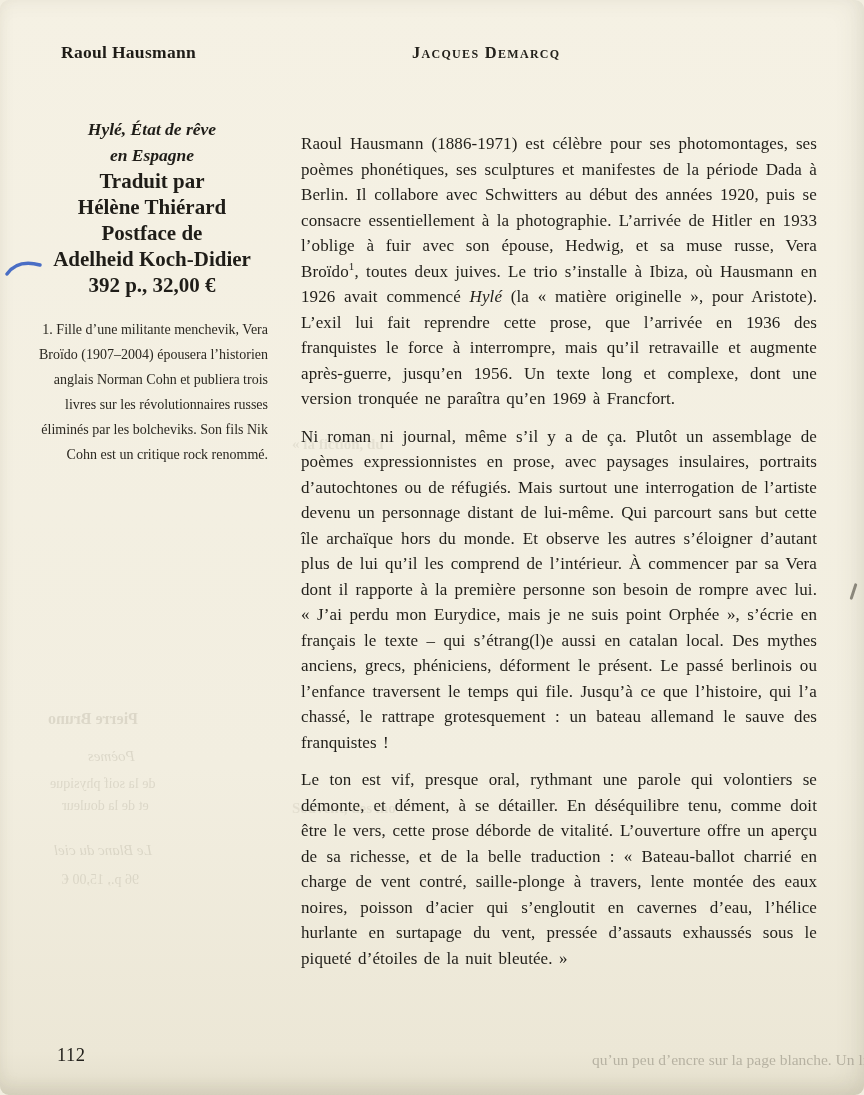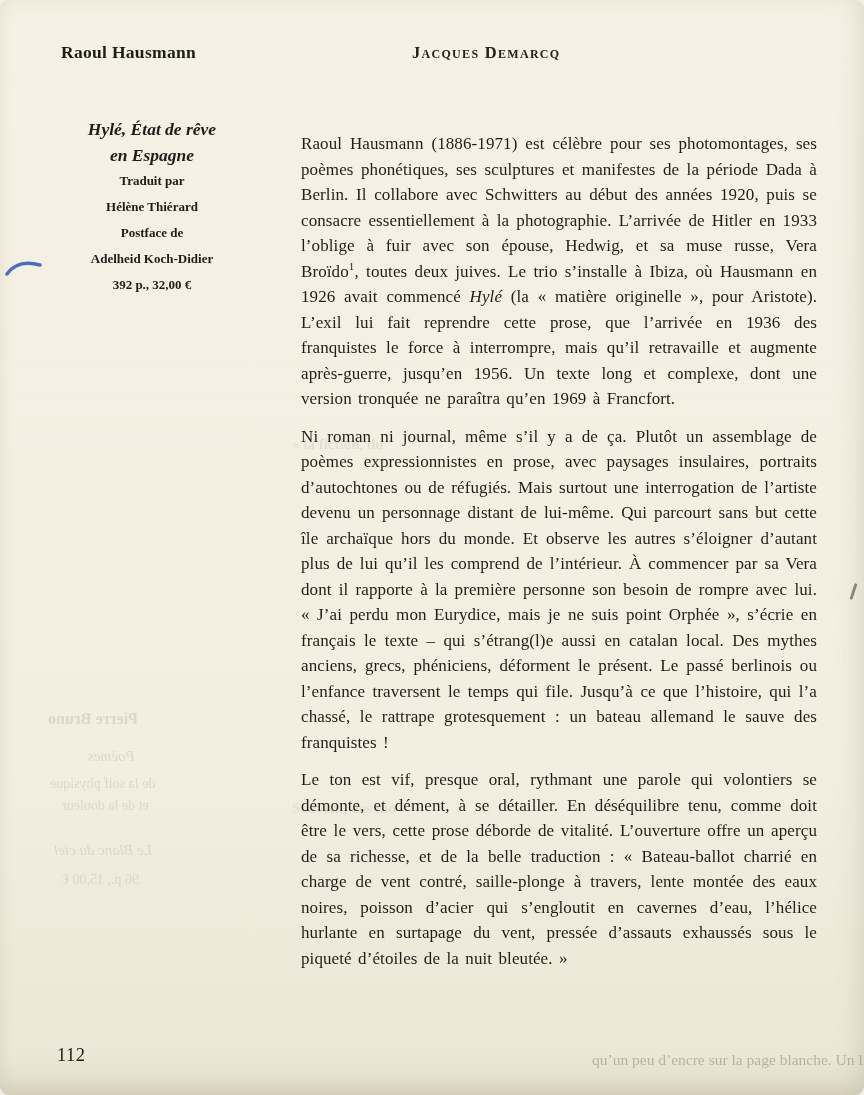--- a/index.html
+++ b/index.html
@@ -26,21 +26,21 @@
     font-variant:small-caps; font-size:16.5px; letter-spacing:1.3px;
     font-weight:600; color:#24221c;
   }
   .sidebar {
     position:absolute; left:36px; top:92px; width:232px; text-align:center;margin-top:24px;
   }
   .book-title div {
     font-style:italic; font-weight:bold; font-size:17.5px; line-height:26px; color:#1f1d18;
   }
   .book-meta div {
-    font-weight:bold; font-size:13px; line-height:26px; color:#1f1d18;
+    font-weight:bold; font-size:21px; line-height:26px; color:#1f1d18;
   }
   .footnote {
     margin-top:19px;
     font-size:14px; line-height:25px; text-align:right; color:#2a2720;
   }
   main {
     position:absolute; left:289px; top:119px; width:540px;
     font-size:17px; line-height:25.5px; text-align:justify;
     word-spacing:2px; letter-spacing:0.1px; color:#201e19;
   }
@@ -77,20 +77,21 @@
       <div>Hylé, État de rêve</div>
       <div>en Espagne</div>
     </div>
     <div class="book-meta">
       <div>Traduit par</div>
       <div>Hélène Thiérard</div>
       <div>Postface de</div>
       <div>Adelheid Koch-Didier</div>
       <div>392 p., 32,00 €</div>
     </div>
+    <div class="footnote">1. Fille d’une militante menchevik, Vera Broïdo (1907–2004) épousera l’historien anglais Norman Cohn et publiera trois livres sur les révolutionnaires russes éliminés par les bolcheviks. Son fils Nik Cohn est un critique rock renommé.</div>
   </aside>
 
   <svg class="pen-mark" viewBox="0 0 38 24">
     <path d="M2 17 C 9 7, 20 4, 35 8" fill="none" stroke="#2c57c0" stroke-width="3.4" stroke-linecap="round" opacity="0.85"></path>
   </svg>
 
   <main>
     <p><span>Raoul Hausmann (1886-1971) est célèbre pour ses photomontages, ses poèmes phonétiques, ses sculptures et manifestes de la période Dada à Berlin. Il collabore avec Schwitters au début des années 1920, puis se consacre essentiellement à la photographie. L’arrivée de Hitler en 1933 l’oblige à fuir avec son épouse, Hedwig, et sa muse russe, Vera Broïdo</span><sup>1</sup><span>, toutes deux juives. Le trio s’installe à Ibiza, où Hausmann en 1926 avait commencé </span><i>Hylé</i><span> (la « matière originelle », pour Aristote). L’exil lui fait reprendre cette prose, que l’arrivée en 1936 des franquistes le force à interrompre, mais qu’il retravaille et augmente après-guerre, jusqu’en 1956. Un texte long et complexe, dont une version tronquée ne paraîtra qu’en 1969 à Francfort.</span></p>
     <p>Ni roman ni journal, même s’il y a de ça. Plutôt un assemblage de poèmes expressionnistes en prose, avec paysages insulaires, portraits d’autochtones ou de réfugiés. Mais surtout une interrogation de l’artiste devenu un personnage distant de lui-même. Qui parcourt sans but cette île archaïque hors du monde. Et observe les autres s’éloigner d’autant plus de lui qu’il les comprend de l’intérieur. À commencer par sa Vera dont il rapporte à la première personne son besoin de rompre avec lui. « J’ai perdu mon Eurydice, mais je ne suis point Orphée », s’écrie en français le texte – qui s’étrang(l)e aussi en catalan local. Des mythes anciens, grecs, phéniciens, déforment le présent. Le passé berlinois ou l’enfance traversent le temps qui file. Jusqu’à ce que l’histoire, qui l’a chassé, le rattrape grotesquement : un bateau allemand le sauve des franquistes !</p>
     <p>Le ton est vif, presque oral, rythmant une parole qui volontiers se démonte, et dément, à se détailler. En déséquilibre tenu, comme doit être le vers, cette prose déborde de vitalité. L’ouverture offre un aperçu de sa richesse, et de la belle traduction : « Bateau-ballot charrié en charge de vent contré, saille-plonge à travers, lente montée des eaux noires, poisson d’acier qui s’engloutit en cavernes d’eau, l’hélice hurlante en surtapage du vent, pressée d’assauts exhaussés sous le piqueté d’étoiles de la nuit bleutée. »</p>

